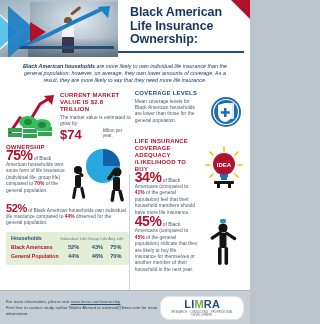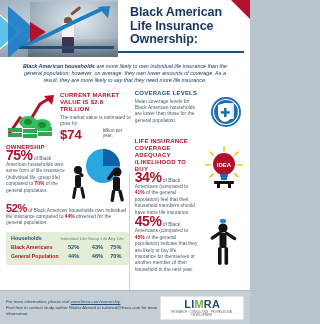--- a/index.html
+++ b/index.html
@@ -191,21 +191,21 @@
   .footer{
     position:absolute;left:0;right:0;bottom:0;height:34px;
     background:#c6ced6;border-top:1px solid #aeb8c1;
     display:flex;align-items:center;justify-content:space-between;
     padding:0 6px;box-sizing:border-box;
   }
   .foot-txt{font-size:4.3px;line-height:6px;color:#2f3f50;}
   .foot-txt a{color:#1f4e79;text-decoration:underline;}
   .limra{
     background:#ffffff;border:1px solid #dfe4e9;
-    padding:2px 4px;text-align:center;border-radius:1px;
+    padding:2px 4px;text-align:center;border-radius:9px;
   }
   .limra .word{
     font-size:11px;font-weight:bold;color:#1f4e79;letter-spacing:.2px;
     line-height:11px;
   }
   .limra .word .oo{color:#7fa843;}
   .limra .tag{font-size:2.6px;color:#56606b;letter-spacing:.15px;margin-top:1px;}
 </style>
 </head>
 <body>

